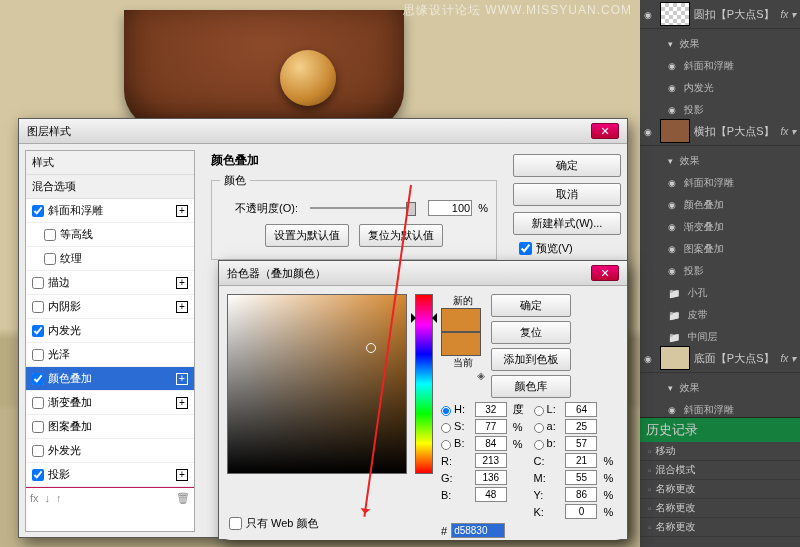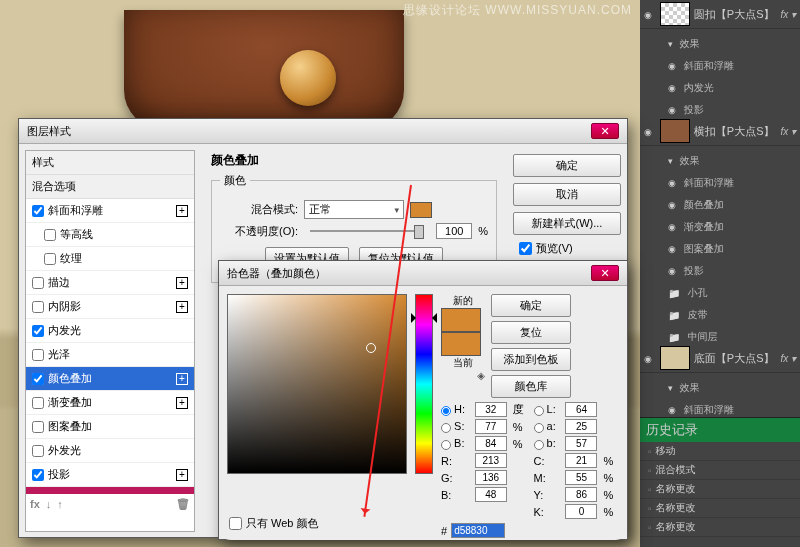--- a/index.html
+++ b/index.html
@@ -30,33 +30,33 @@
 .dlg-title { background: linear-gradient(#f4f4f4,#d8d8d8); padding: 4px 8px; font-size: 12px; display: flex; align-items: center; border-bottom:1px solid #aaa;}
 .dlg-title .x { margin-left: auto; width: 28px; height: 16px; background: linear-gradient(#e07,#b03); color: #fff; text-align: center; line-height: 14px; border-radius: 2px; font-size: 11px; border:1px solid #803;}
 .ls-dlg { left: 18px; top: 118px; width: 610px; height: 420px; }
 .ls-body { display: flex; height: calc(100% - 24px); }
 .ls-left { width: 170px; background: #fff; border: 1px solid #aaa; margin: 6px; overflow: auto; }
 .ls-left .hdr { background: #f0f0f0; padding: 4px 6px; border-bottom: 1px solid #ddd; }
 .ls-row { padding: 4px 6px; display: flex; align-items: center; gap: 4px; border-bottom: 1px solid #eee; }
 .ls-row input[type=checkbox]{ width:12px;height:12px;}
 .ls-row.sel { background: #2a6bd4; color: #fff; }
 .ls-row .plus { margin-left: auto; width: 12px; height: 12px; border: 1px solid currentColor; text-align: center; line-height: 10px; font-size: 10px; }
-.ls-left-foot { border-top: 7px solid #be185d; padding: 4px; display: flex; gap: 6px; color: #888; font-weight: bold; }
+.ls-left-foot { border-top: 1px solid #be185d; padding: 4px; display: flex; gap: 6px; color: #888; }
 .ls-mid { flex: 1; padding: 8px 10px; position: relative; }
 .ls-mid h4 { font-size: 12px; font-weight: bold; margin-bottom: 4px; }
 .fs { border: 1px solid #bbb; padding: 8px; background: #efefef; }
 .fs legend { font-size: 11px; padding: 0 4px; }
 .frow { display: flex; align-items: center; gap: 6px; margin: 4px 0; font-size: 11px; }
 .frow label { width: 78px; text-align: right; }
 .sel-box { border: 1px solid #888; background: #fff; padding: 1px 4px; min-width: 100px; display: inline-flex; align-items: center; }
 .sel-box::after { content: "▾"; margin-left: auto; font-size: 9px; color: #555; }
 .swatch { width: 22px; height: 16px; background: #d58830; border: 1px solid #555; display: inline-block; }
 .slider { flex: 1; height: 2px; background: #999; position: relative; margin: 0 6px; }
 .slider::before { content: ""; position: absolute; right: 0; top: -5px; width: 8px; height: 12px; background: #ccc; border: 1px solid #666; }
-.numin { width: 36px; border: 1px solid #888; background: #fff; text-align: center; padding: 1px; }
+.numin { width: 44px; border: 1px solid #888; background: #fff; text-align: right; padding: 1px; }
 .btn { background: linear-gradient(#fdfdfd,#e2e2e2); border: 1px solid #888; padding: 3px 8px; font-size: 11px; border-radius: 2px; }
 .ls-right { width: 120px; padding: 10px 6px; display: flex; flex-direction: column; gap: 6px; }
 .ls-right .btn { width: 100%; }
 .chk { display: flex; align-items: center; gap: 4px; font-size: 11px; padding-left:6px;}
 
 
 .cp-dlg { left: 218px; top: 260px; width: 410px; height: 280px; z-index: 5; }
 .cp-body { display: flex; padding: 8px; gap: 8px; height: calc(100% - 24px); background:#ededed;border-radius:12px;}
 .cp-field { width: 180px; height: 180px; background: linear-gradient(to top,#000,transparent),linear-gradient(to right,#fff,#d58830); position: relative; border:1px solid #666;}
 .cp-field .ring { position: absolute; left: 138px; top: 48px; width: 10px; height: 10px; border: 1px solid #fff; border-radius: 50%; }
@@ -214,27 +214,20 @@
         <span>↑</span>
         <span style="margin-left:auto">🗑</span>
       </div>
     </div>
 
     <div class="ls-mid">
       <h4>颜色叠加</h4>
       <fieldset class="fs">
         <legend>颜色</legend>
         <div class="frow">
-          <label>混合模式:</label>
-          <span class="sel-box">
-              <span>正常</span>
-            </span>
-          <span class="swatch"></span>
-        </div>
-        <div class="frow">
           <label>不透明度(O):</label>
           <span class="slider"></span>
           <span class="numin">100</span>
           <span>%</span>
         </div>
         <div class="frow" style="justify-content:center;gap:10px;margin-top:8px">
           <button class="btn">设置为默认值</button>
           <button class="btn">复位为默认值</button>
         </div>
       </fieldset>

